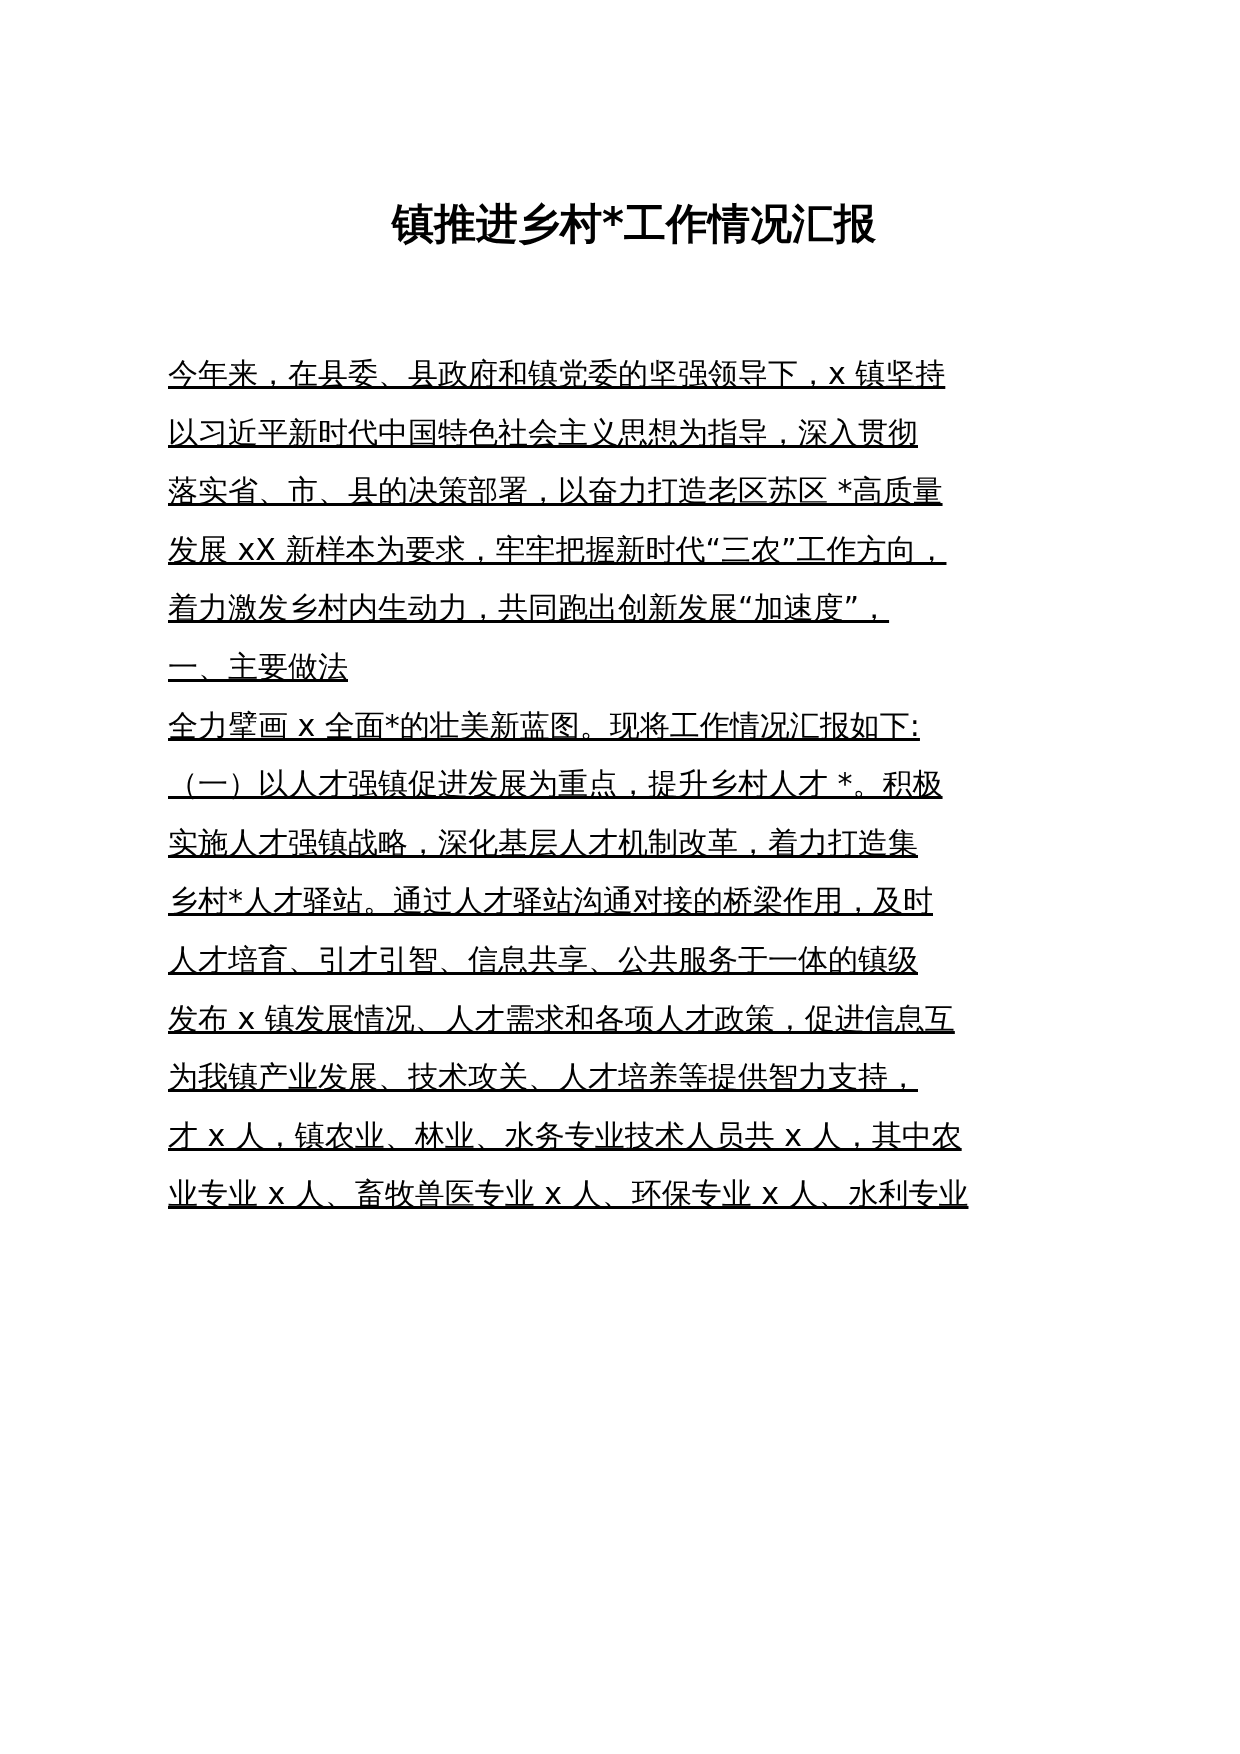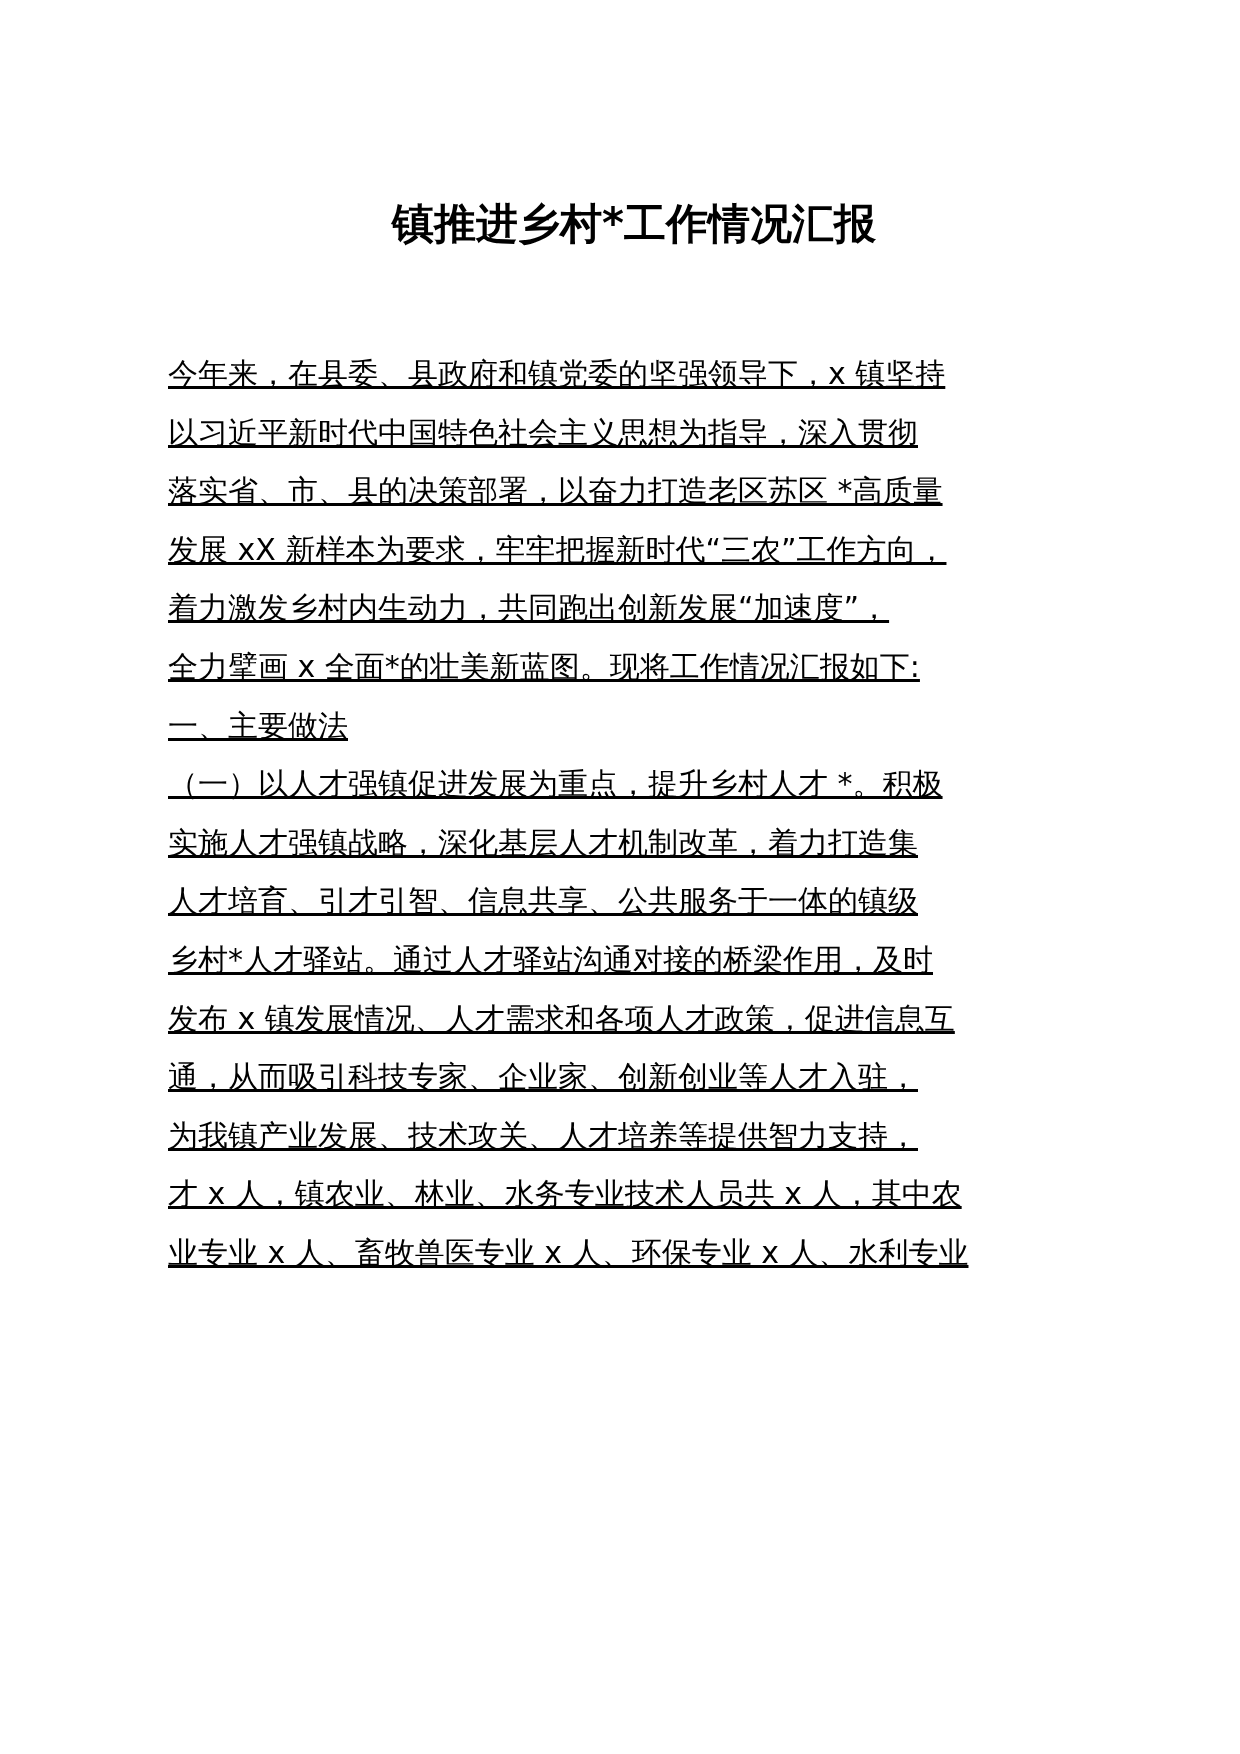--- a/index.html
+++ b/index.html
@@ -57,25 +57,24 @@
 
 <div class="page">
   <div class="title">镇推进乡村*工作情况汇报</div>
 
   <div class="body-lines">
     <span class="line">今年来，在县委、县政府和镇党委的坚强领导下，x 镇坚持</span>
     <span class="line">以习近平新时代中国特色社会主义思想为指导，深入贯彻</span>
     <span class="line">落实省、市、县的决策部署，以奋力打造老区苏区 *高质量</span>
     <span class="line">发展 xX 新样本为要求，牢牢把握新时代“三农”工作方向，</span>
     <span class="line">着力激发乡村内生动力，共同跑出创新发展“加速度”，</span>
+    <span class="line">一、主要做法</span>
     <span class="line">全力擘画 x 全面*的壮美新蓝图。现将工作情况汇报如下:</span>
-    <span class="line">一、主要做法</span>
     <span class="line">（一）以人才强镇促进发展为重点，提升乡村人才 *。积极</span>
     <span class="line">实施人才强镇战略，深化基层人才机制改革，着力打造集</span>
+    <span class="line">乡村*人才驿站。通过人才驿站沟通对接的桥梁作用，及时</span>
     <span class="line">人才培育、引才引智、信息共享、公共服务于一体的镇级</span>
-    <span class="line">乡村*人才驿站。通过人才驿站沟通对接的桥梁作用，及时</span>
     <span class="line">发布 x 镇发展情况、人才需求和各项人才政策，促进信息互</span>
-    <span class="line">通，从而吸引科技专家、企业家、创新创业等人才入驻，</span>
     <span class="line">为我镇产业发展、技术攻关、人才培养等提供智力支持，</span>
     <span class="line">才 x 人，镇农业、林业、水务专业技术人员共 x 人，其中农</span>
     <span class="line">业专业 x 人、畜牧兽医专业 x 人、环保专业 x 人、水利专业</span>
   </div>
 </div>
 
 </body></html>

